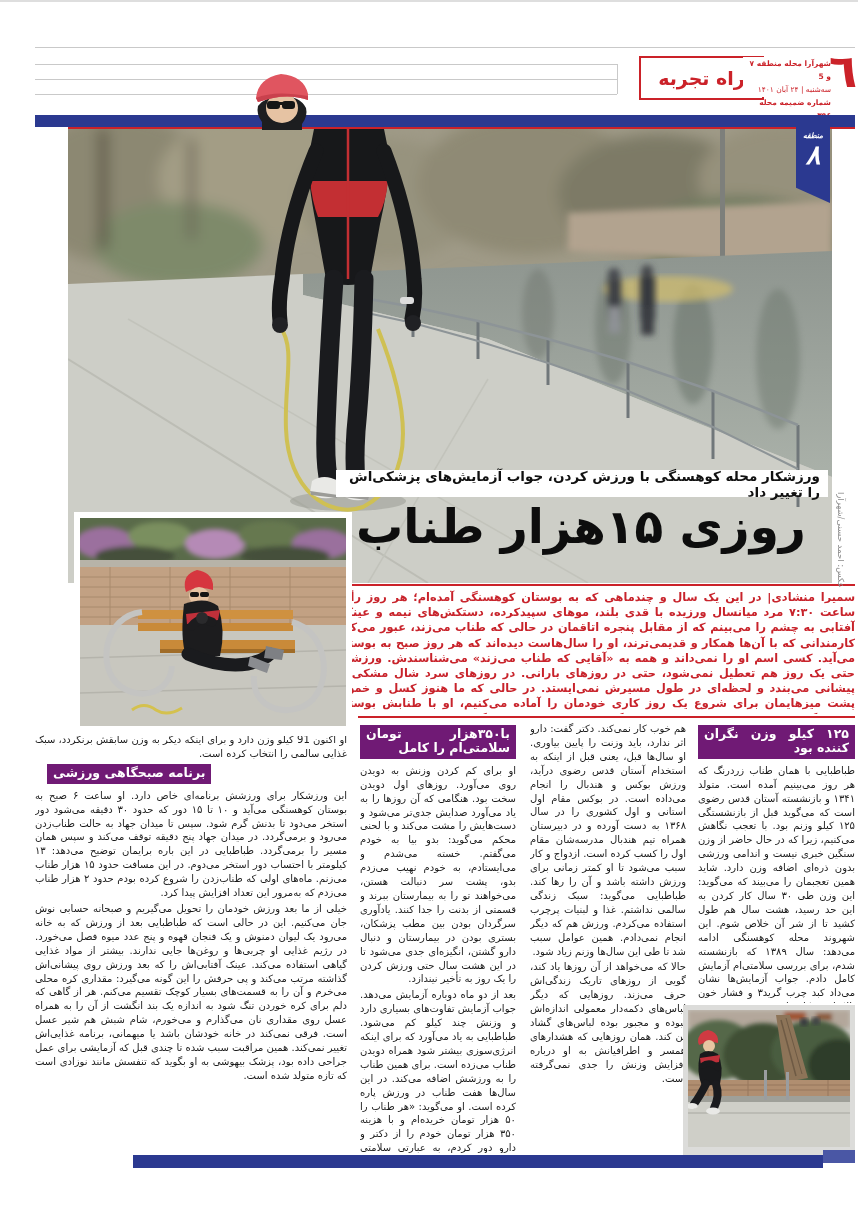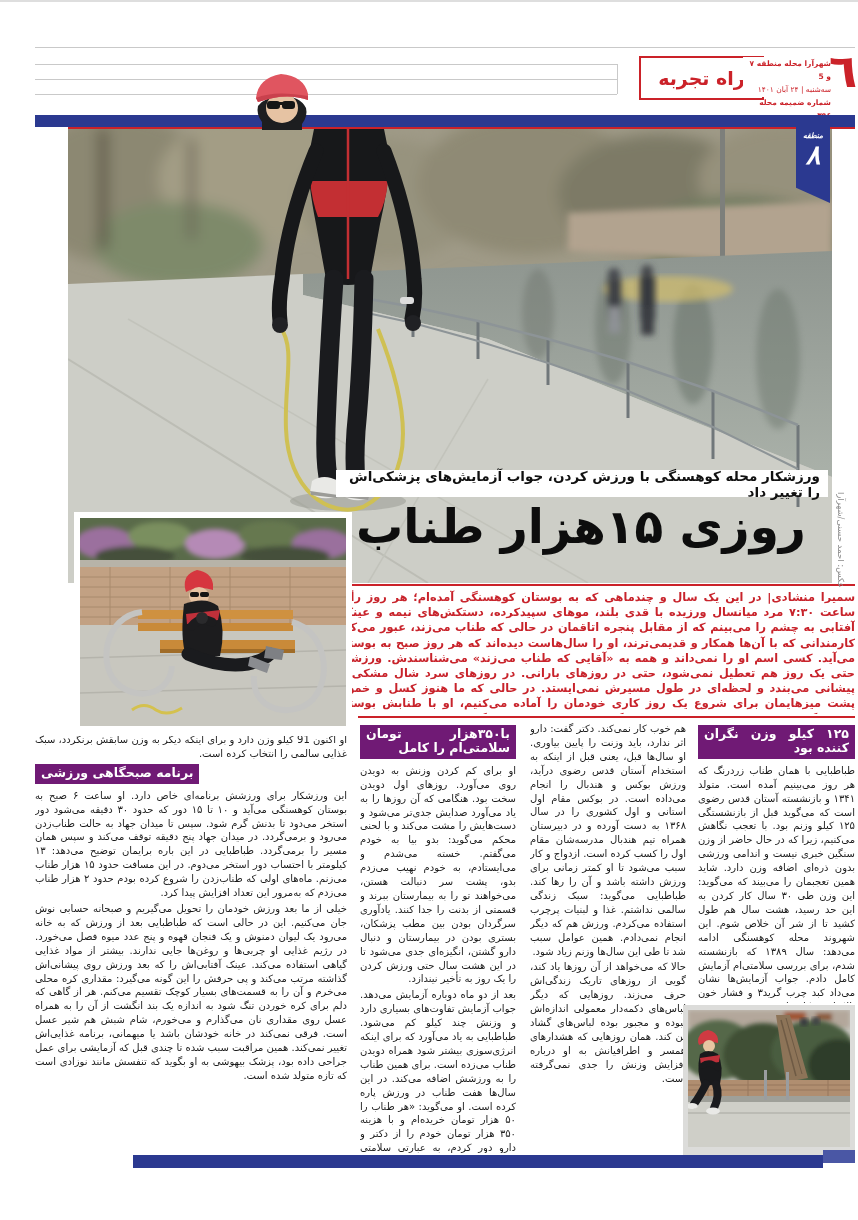--- a/index.html
+++ b/index.html
@@ -44,21 +44,21 @@
   .lead{position:absolute;left:335px;top:590px;width:520px;height:124px;color:#c8232b;
         font-size:11.3px;line-height:15.2px;font-weight:bold;text-align:justify;overflow:hidden;}
 
   .inset{position:absolute;left:74px;top:512px;background:#fff;padding:6px;z-index:5;}
 
   .col{position:absolute;top:722px;font-size:10px;line-height:13.9px;color:#1b1b1b;
        text-align:justify;overflow:hidden;}
   .col p{margin:0 0 2px 0;}
   .hbox{background:#701a75;color:#fff;font-size:12.5px;font-weight:bold;
         padding:2px 6px 4px 6px;margin:3px 0 5px 0;}
-  .hbox.fit{width:fit-content;margin-right:auto;margin-left:0;}
+  .hbox.fit{width:fit-content;margin-right:auto;margin-left:12px;}
 
   .bottom-photo{position:absolute;left:683px;top:1005px;background:#dcdcda;padding:5px;}
   .bottom-bar{position:absolute;left:133px;top:1155px;width:690px;height:13px;background:#2b3990;}
   .bottom-bar-tab{position:absolute;left:823px;top:1150px;width:32px;height:13px;background:#4a57a5;}
 
   .head-cutout{position:absolute;left:248px;top:66px;z-index:5;}
   .top-edge{position:absolute;left:0;top:0;width:858px;height:2px;background:#dedede;}
 </style>
 </head>
 <body>

